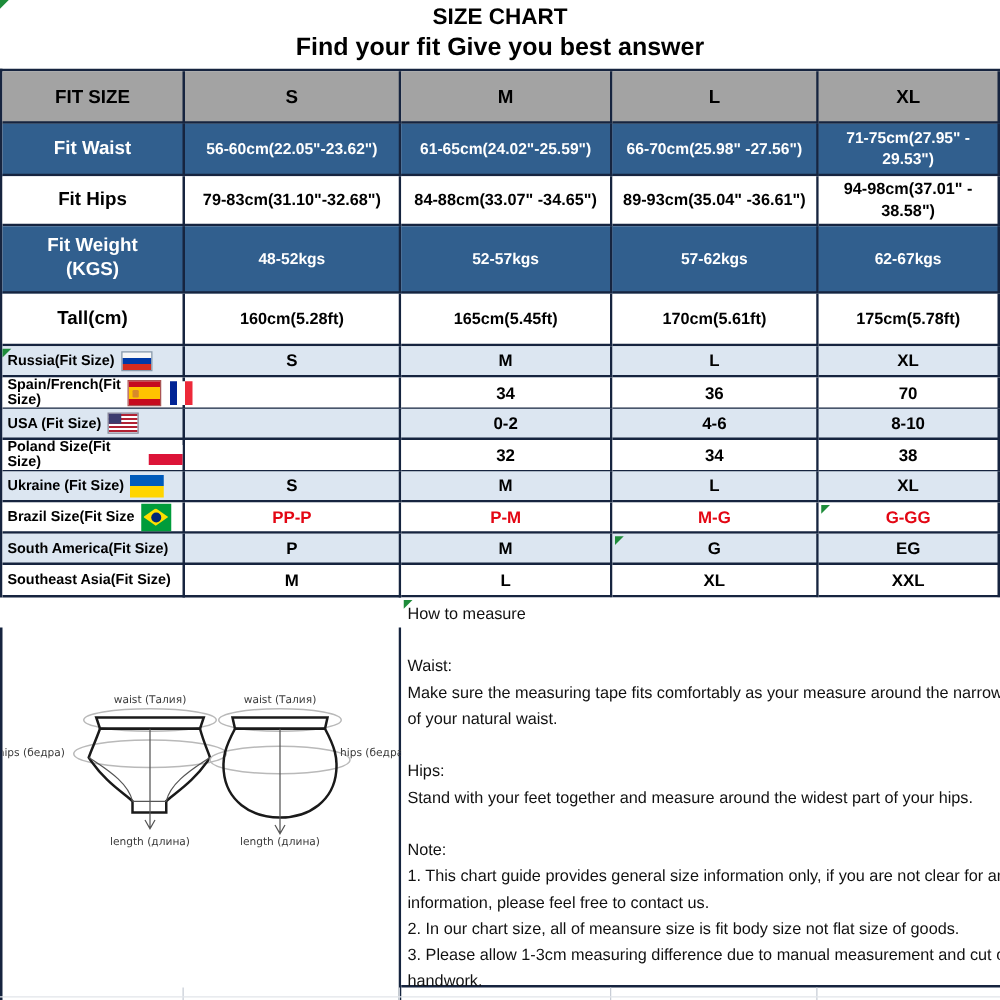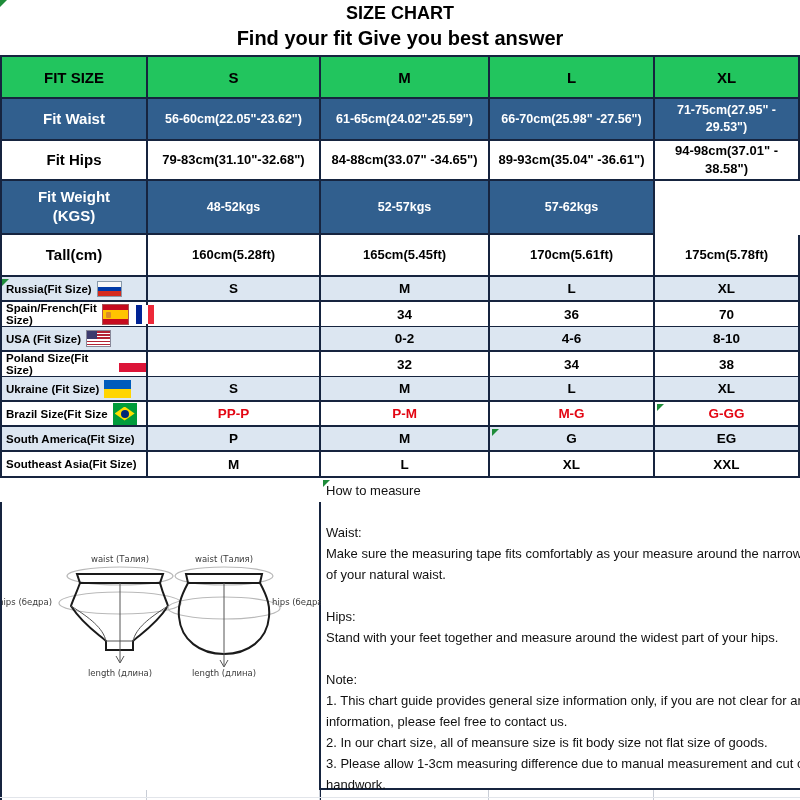--- a/index.html
+++ b/index.html
@@ -16,21 +16,21 @@
   }
   
   #title-block{position:absolute;left:0;top:0;width:800px;height:55px;text-align:center;}
   #title-main{font-size:18px;font-weight:bold;letter-spacing:0px;padding-top:3px;}
   #title-sub{font-size:20px;font-weight:bold;margin-top:3px;}
   
   #size-table{position:absolute;left:0;top:55px;width:800px;border-top:2px solid var(--border);border-left:2px solid var(--border);box-sizing:border-box;}
   .t-row{display:grid;grid-template-columns:146px 173px 169px 165px 145px;box-sizing:border-box;}
   .t-row .c{border-right:2px solid var(--border);border-bottom:2px solid var(--border);box-sizing:border-box;
     display:flex;align-items:center;justify-content:center;text-align:center;font-weight:bold;overflow:visible;}
-  .t-row.header .c{background:#22c55e;color:#000;font-size:15px;}
+  .t-row.header .c{background:#a3a3a3;color:#000;font-size:15px;}
   .t-row.dark .c{background:var(--dark);color:#fff;}
   .t-row.white .c{background:#fff;color:#000;}
   .t-row.light .c{background:var(--light);color:#000;}
   .t-row.measure .c.lbl{font-size:15px;white-space:pre-line;line-height:1.25;}
   .t-row.measure .c.val{font-size:12.5px;line-height:1.35;padding:0 2px;}
   .t-row.measure.white .c.val{font-size:13px;}
   .t-row.header .c.lbl,.t-row.header .c.val{font-size:15px;}
   .t-row.country .c.lbl{justify-content:flex-start;text-align:left;font-size:11.5px;padding-left:4px;white-space:nowrap;position:relative;}
   .t-row.country .c.val{font-size:13.5px;}
   .t-row .c.val.redtxt{color:var(--red);}
@@ -103,20 +103,21 @@
         <div class="c val">84-88cm(33.07" -34.65")</div>
         <div class="c val">89-93cm(35.04" -36.61")</div>
         <div class="c val">94-98cm(37.01" - 38.58")</div>
       </div>
       <div class="t-row dark measure" style="height: 54px;">
         <div class="c lbl"><span style="white-space: pre-line;">Fit Weight
 (KGS)</span></div>
         <div class="c val">48-52kgs</div>
         <div class="c val">52-57kgs</div>
         <div class="c val">57-62kgs</div>
+        <div class="c val">62-67kgs</div>
       </div>
       <div class="t-row white measure" style="height: 42px;">
         <div class="c lbl"><span style="white-space: pre-line;">Tall(cm)</span></div>
         <div class="c val">160cm(5.28ft)</div>
         <div class="c val">165cm(5.45ft)</div>
         <div class="c val">170cm(5.61ft)</div>
         <div class="c val">175cm(5.78ft)</div>
       </div>
       <div class="t-row light country" style="height: 25px;">
         <div class="c lbl">

